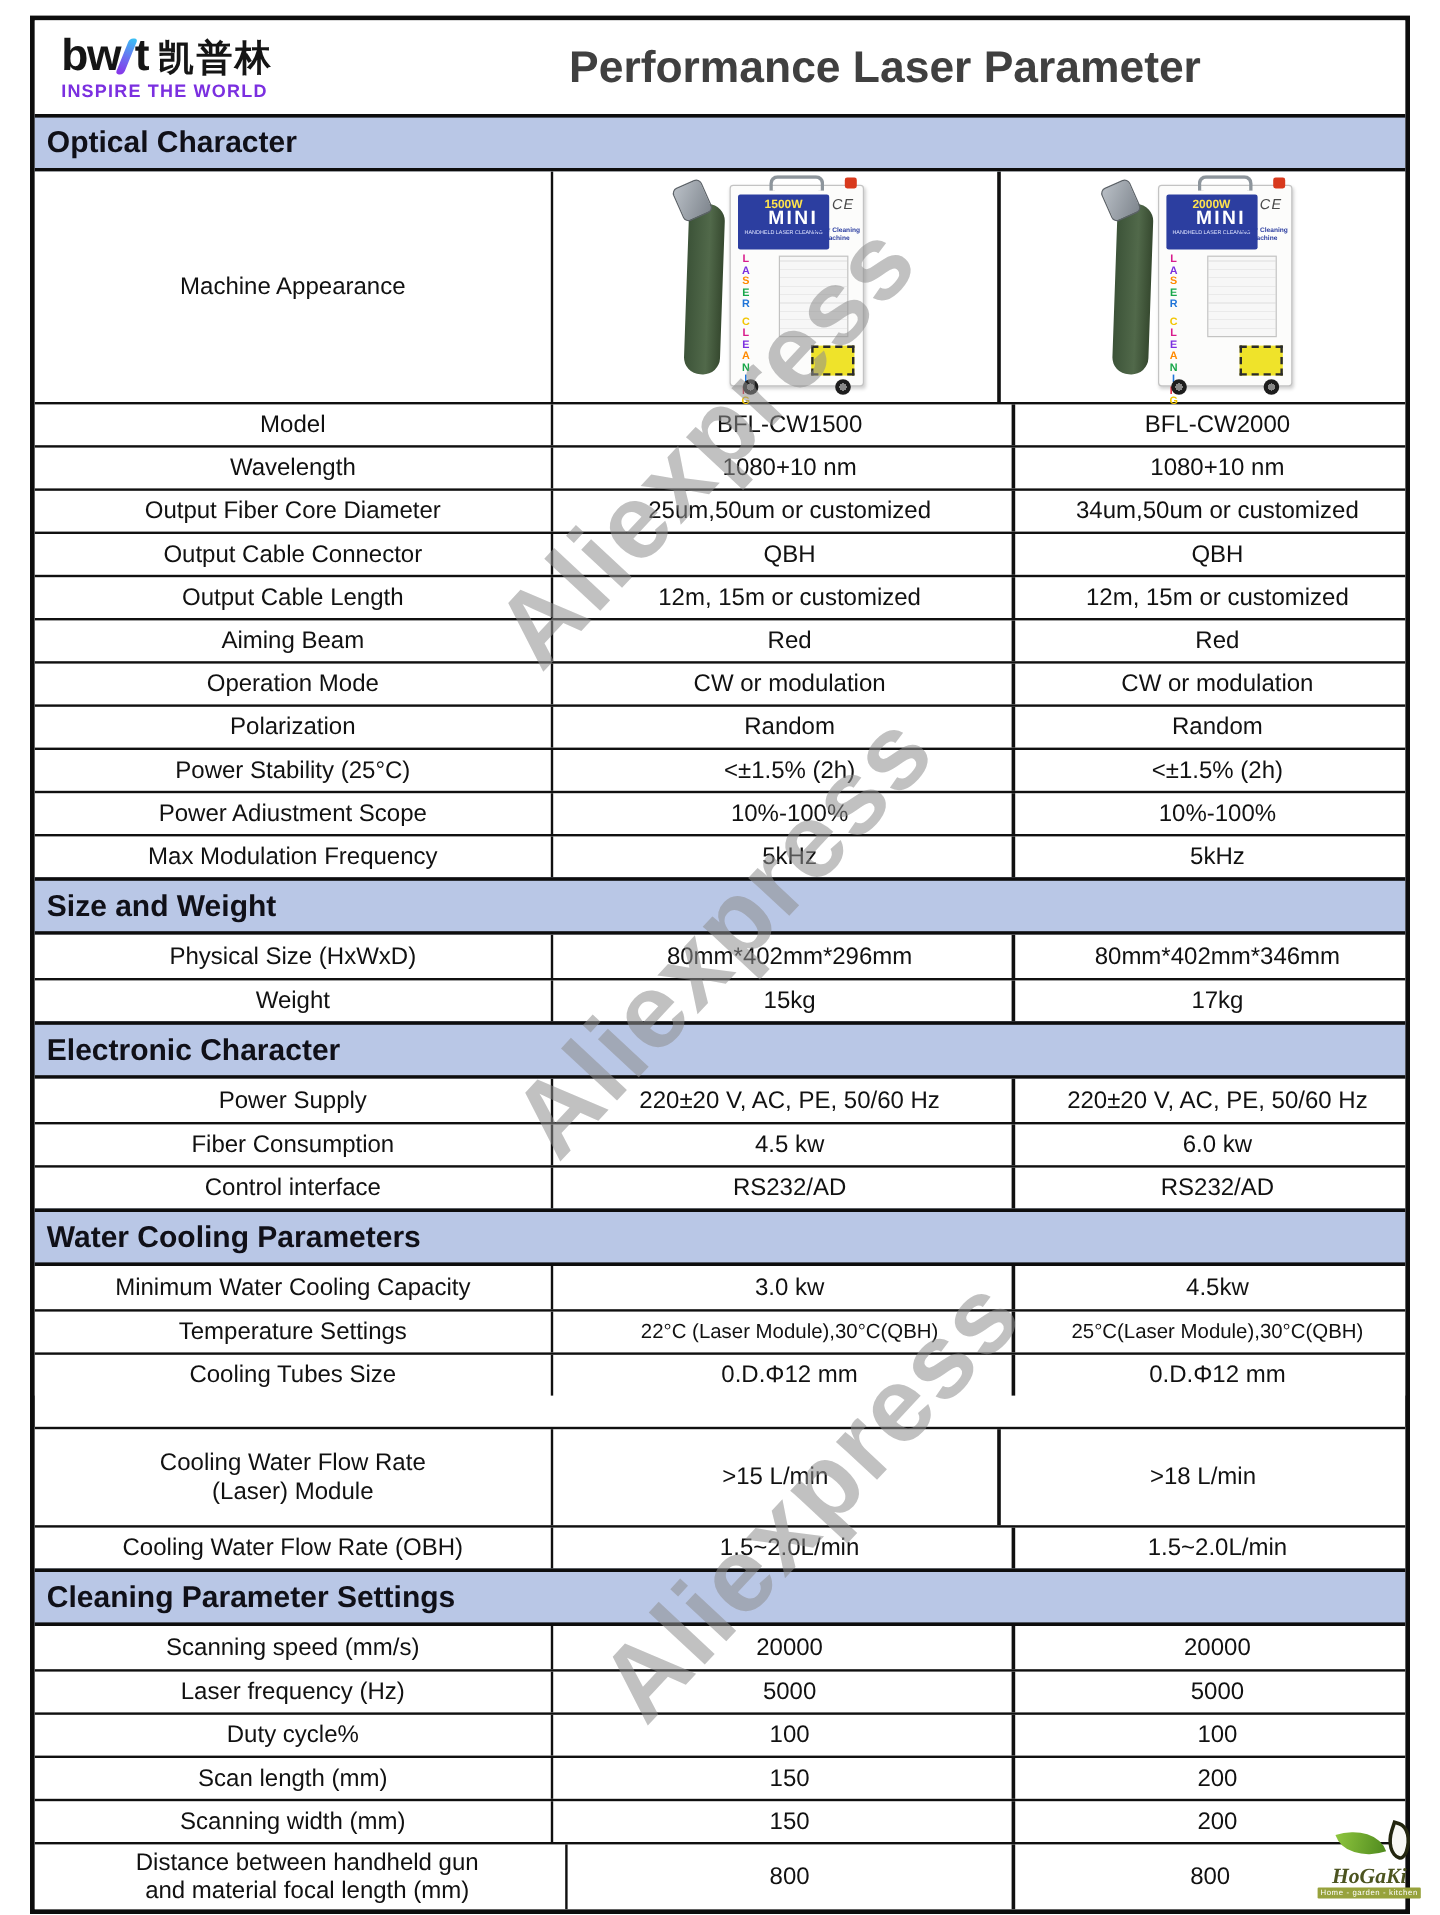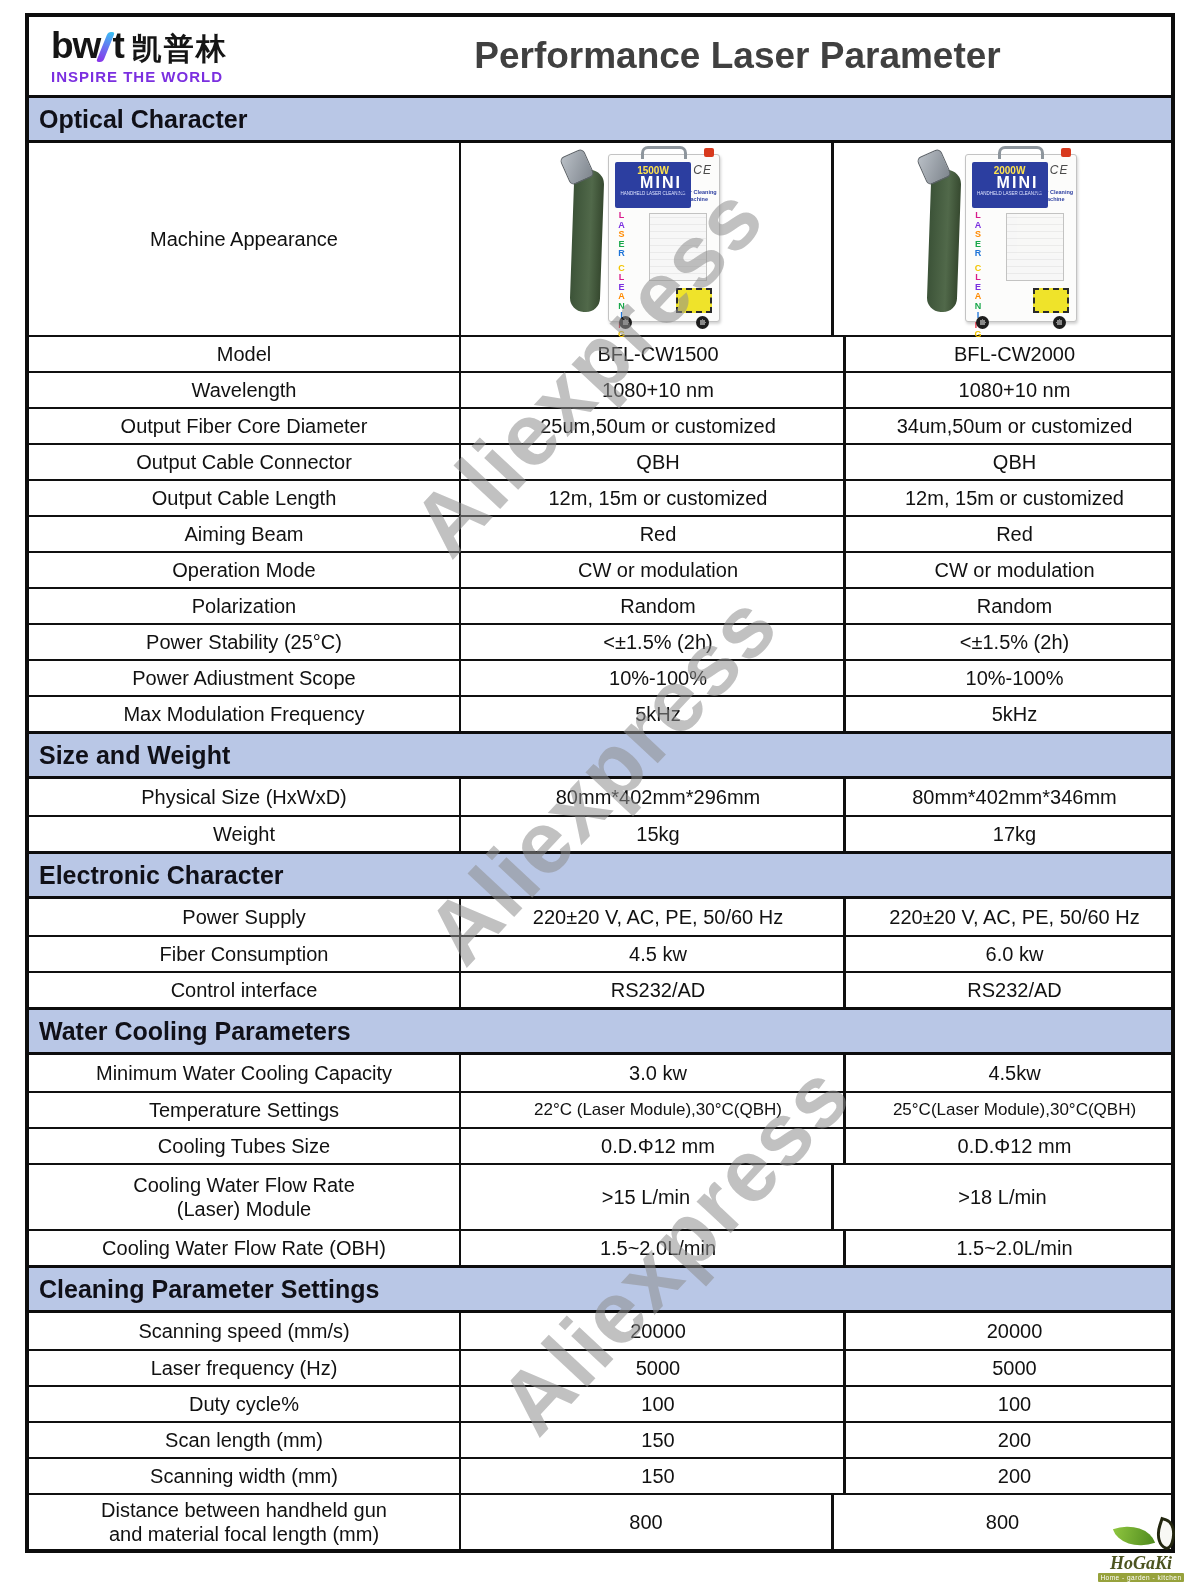--- a/index.html
+++ b/index.html
@@ -31,22 +31,22 @@
     padding-left:10px; font-size:25px; font-weight:bold; color:#101018;
   }
   .row { display:flex; border-top:2px solid #101010; background:#fff; }
   .row.no-top { border-top:none; }
   .cell { display:flex; align-items:center; justify-content:center;
     text-align:center; font-size:20px; line-height:1.2; padding:2px 4px; }
   .c-label { width:432px; border-right:2px solid #101010; white-space:pre-line; }
   .c-v1 { width:373px; border-right:3px solid #101010; }
   .c-v2 { flex:1; }
   .row.std { height:36px;gap:12px; }
-  .row.tall2 { height:66px; }
-  .row.tallend { height:56px; }
+  .row.tall2 { height:82px;margin-top:26px; }
+  .row.tallend { height:56px;padding-left:12px; }
   .row.mrow { height:192px; }
   .row.fitsmall .c-v1, .row.fitsmall .c-v2 { font-size:17px; }
   
   .machine { position:relative; width:160px; height:182px; }
   .strap { position:absolute; left:6px; top:22px; width:30px; height:142px;
     background:linear-gradient(90deg,#3c5338,#51694a 60%,#36492f);
     border-radius:14px; transform:rotate(2deg); }
   .gun { position:absolute; left:-2px; top:4px; width:26px; height:30px;
     background:linear-gradient(135deg,#b9bfc6,#7e858d); border-radius:5px;
     transform:rotate(-24deg); border:1px solid #5c6268; }

